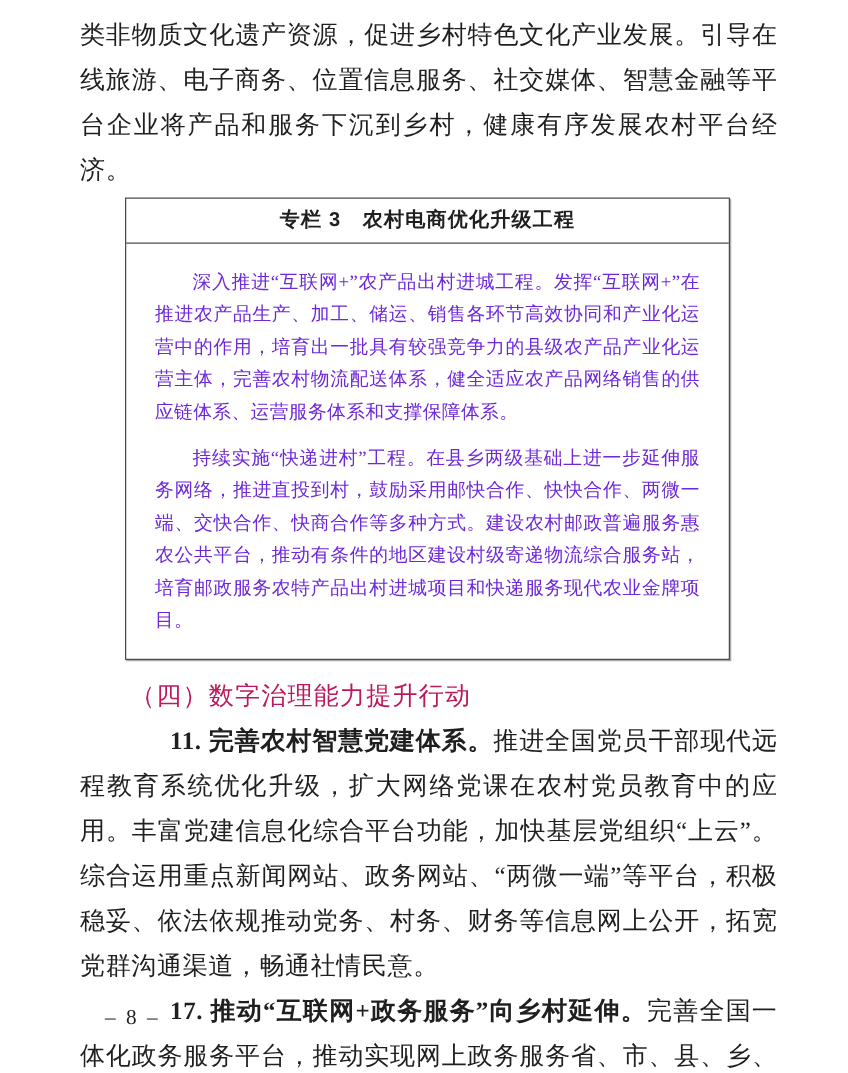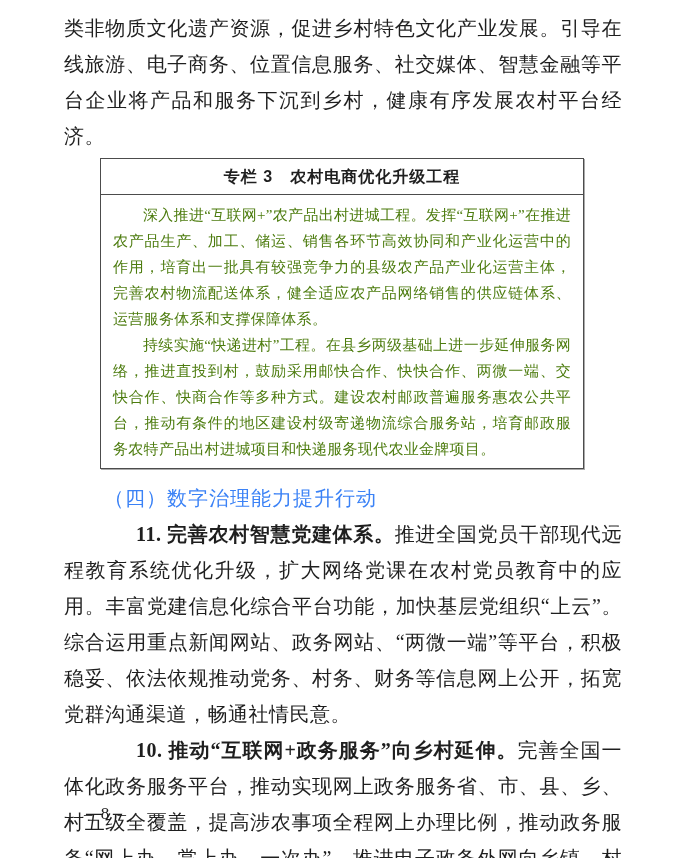--- a/index.html
+++ b/index.html
@@ -47,36 +47,36 @@
     line-height: 20px;
     text-align: center;
     padding: 8px 0 7px 0;
     border-bottom: 1px solid #4c4c4c;
     letter-spacing: 1px;
   }
   .callout-body {
     padding: 7px 12px 6px 12px;
   }
   .callout-body p {
-    margin: 0;
+    margin: 11px;
     font-size: 15px;
     line-height: 26px;
     text-align: justify;
     text-indent: 2em;
     letter-spacing: 0.3px;
-    color: #4d7c0f;
+    color: #6d28d9;
   }
   .section-heading {
     margin: 0;
     margin-top: 11px;
     font-size: 20px;
     line-height: 36px;
     text-indent: 2em;
     letter-spacing: 1px;
-    color: #3b82f6;
+    color: #be185d;
   }
   .lead { font-weight: bold; margin-left: 32px; }
   .page-number {
     position: absolute;
     left: 84px;
     top: 804px;
     font-size: 17px;
     letter-spacing: 2px;
     color: #1f1f1f;
   }
@@ -94,18 +94,18 @@
       <div class="callout-body">
         <p>深入推进“互联网+”农产品出村进城工程。发挥“互联网+”在推进农产品生产、加工、储运、销售各环节高效协同和产业化运营中的作用，培育出一批具有较强竞争力的县级农产品产业化运营主体，完善农村物流配送体系，健全适应农产品网络销售的供应链体系、运营服务体系和支撑保障体系。</p>
         <p>持续实施“快递进村”工程。在县乡两级基础上进一步延伸服务网络，推进直投到村，鼓励采用邮快合作、快快合作、两微一端、交快合作、快商合作等多种方式。建设农村邮政普遍服务惠农公共平台，推动有条件的地区建设村级寄递物流综合服务站，培育邮政服务农特产品出村进城项目和快递服务现代农业金牌项目。</p>
       </div>
     </div>
 
     <p class="section-heading">（四）数字治理能力提升行动</p>
 
     <p class="body indent"><span class="lead">11. 完善农村智慧党建体系。</span><span>推进全国党员干部现代远程教育系统优化升级，扩大网络党课在农村党员教育中的应用。丰富党建信息化综合平台功能，加快基层党组织“上云”。综合运用重点新闻网站、政务网站、“两微一端”等平台，积极稳妥、依法依规推动党务、村务、财务等信息网上公开，拓宽党群沟通渠道，畅通社情民意。</span></p>
 
-    <p class="body indent"><span class="lead">10. 推动“互联网+政务服务”向乡村延伸。</span><span>完善全国一体化政务服务平台，推动实现网上政务服务省、市、县、乡、村五级全覆盖，提高涉农事项全程网上办理比例，推动政务服务“网上办、掌上办、一次办”。推进电子政务外网向乡镇、村延伸，扩</span></p>
+    <p class="body indent"><span class="lead">17. 推动“互联网+政务服务”向乡村延伸。</span><span>完善全国一体化政务服务平台，推动实现网上政务服务省、市、县、乡、村五级全覆盖，提高涉农事项全程网上办理比例，推动政务服务“网上办、掌上办、一次办”。推进电子政务外网向乡镇、村延伸，扩</span></p>
 
   </div>
 
   <div class="page-number">– 8 –</div>
 </div>
 
 </body></html>

